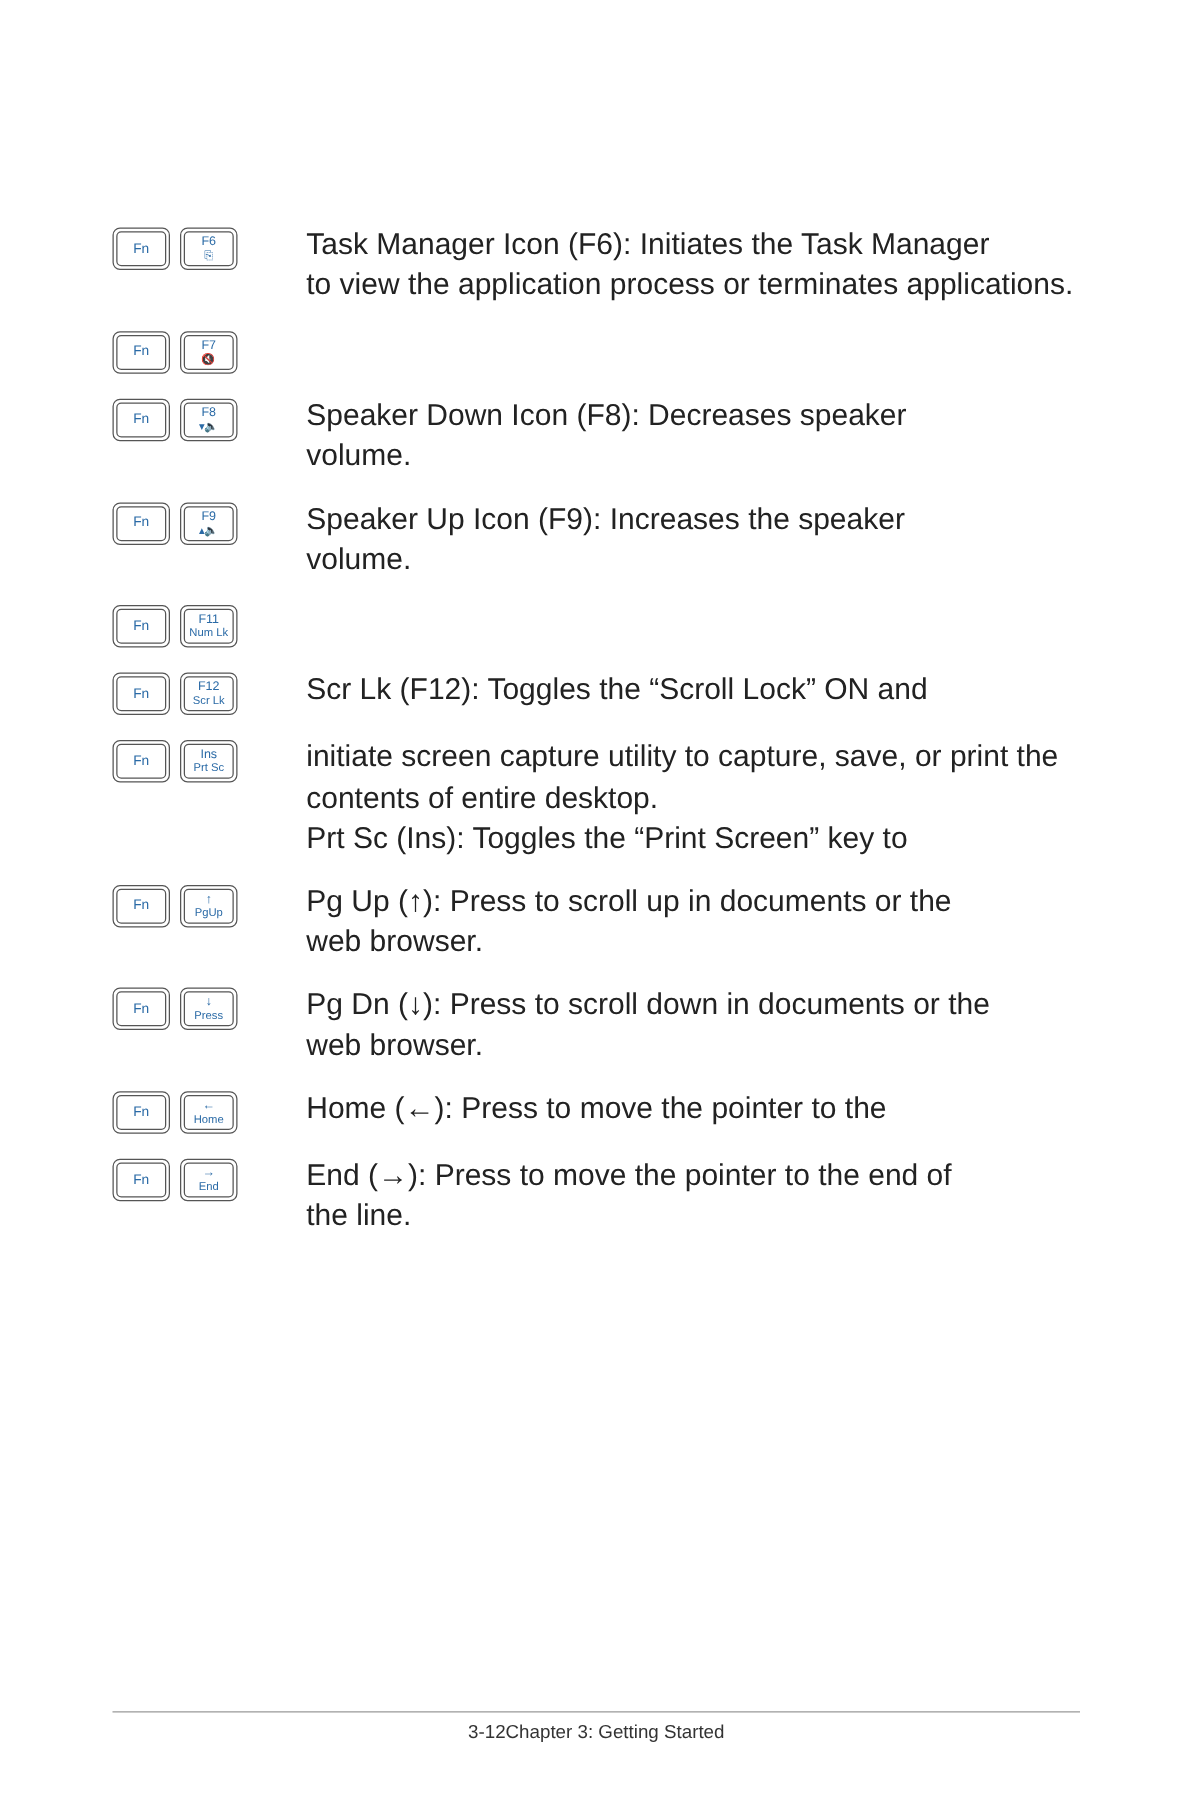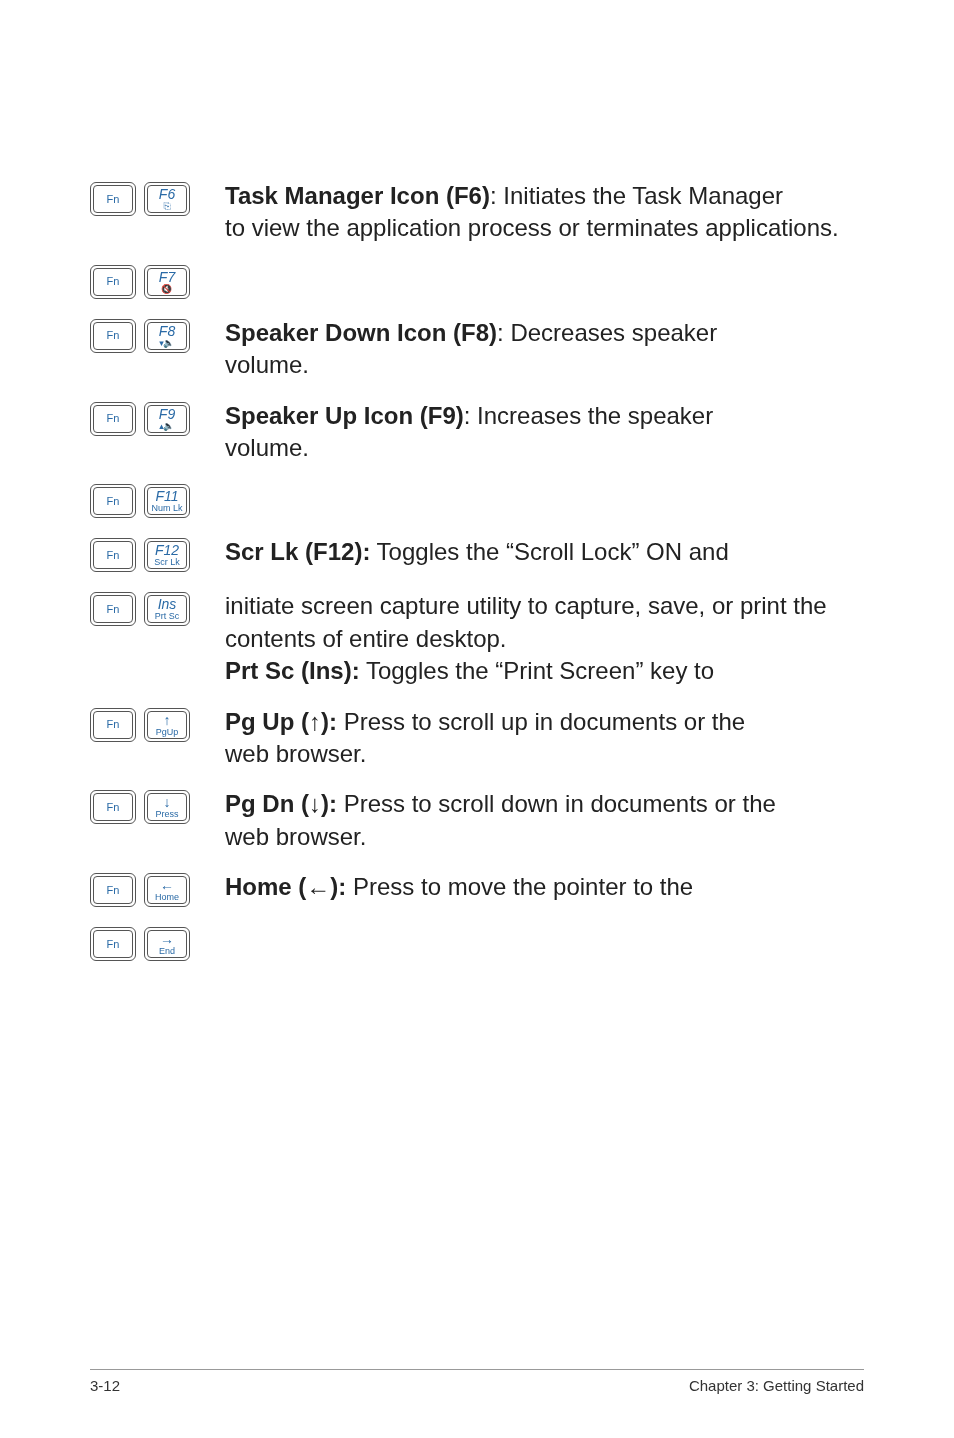--- a/index.html
+++ b/index.html
@@ -11,20 +11,21 @@
     height: 1438px;
     position: relative;
     padding: 180px 90px 0 90px;
     font-size: 24px;
     line-height: 1.35;
   }
   .row {
     display: flex;
     align-items: flex-start;
     margin-bottom: 18px;
+    gap: 20px;
   }
   .keys {
     width: 135px;
     flex-shrink: 0;
     display: flex;
     gap: 8px;
     align-items: flex-start;
     padding-top: 2px;
   }
   .key {
@@ -47,45 +48,44 @@
     flex-direction: column;
     align-items: center;
     justify-content: center;
     color: #2a6aa6;
     font-size: 10px;
     line-height: 1;
     font-weight: 400;
   }
   .key .inner .top {
     color: #2a6aa6;
-    font-size: 14px;
-    font-style: italic;
+    font-size: 10px;
   }
   .key .inner .bot {
     color: #2a6aa6;
     font-size: 9px;
     margin-top: 1px;
   }
   .key .inner.single { font-size: 11px; }
   .desc {
     flex: 1;
   }
-  .desc .lead { font-weight: 700; }
+  .desc .lead { font-weight: 400; }
   .desc p { margin-top: 0; }
   .footer {
     position: absolute;
     bottom: 42px;
     left: 90px;
     right: 90px;
     border-top: 1px solid #999;
     font-size: 15px;
     color: #333;
     padding-top: 6px;
     display: flex;
-    justify-content: space-between;
+    justify-content: center;
   }
 </style>
 </head>
 <body>
 
 <div id="rows-container">
     <div class="row">
       <div class="keys">
         <div class="key">
           <div class="frame"></div>
@@ -293,20 +293,24 @@
             <span>Fn</span>
           </div>
         </div>
         <div class="key">
           <div class="frame"></div>
           <div class="inner">
             <span class="top">→</span>
             <span class="bot">End</span>
           </div>
         </div>
+      </div>
+      <div class="desc">
+        <p><span class="lead">End (→):</span><span> </span><span>Press to move the pointer to the end of</span></p>
+        <p>the line.</p>
       </div>
     </div>
   </div>
 
 <div class="footer">
   <span>3-12</span>
   <span>Chapter 3: Getting Started</span>
 </div>
 
 </body></html>

